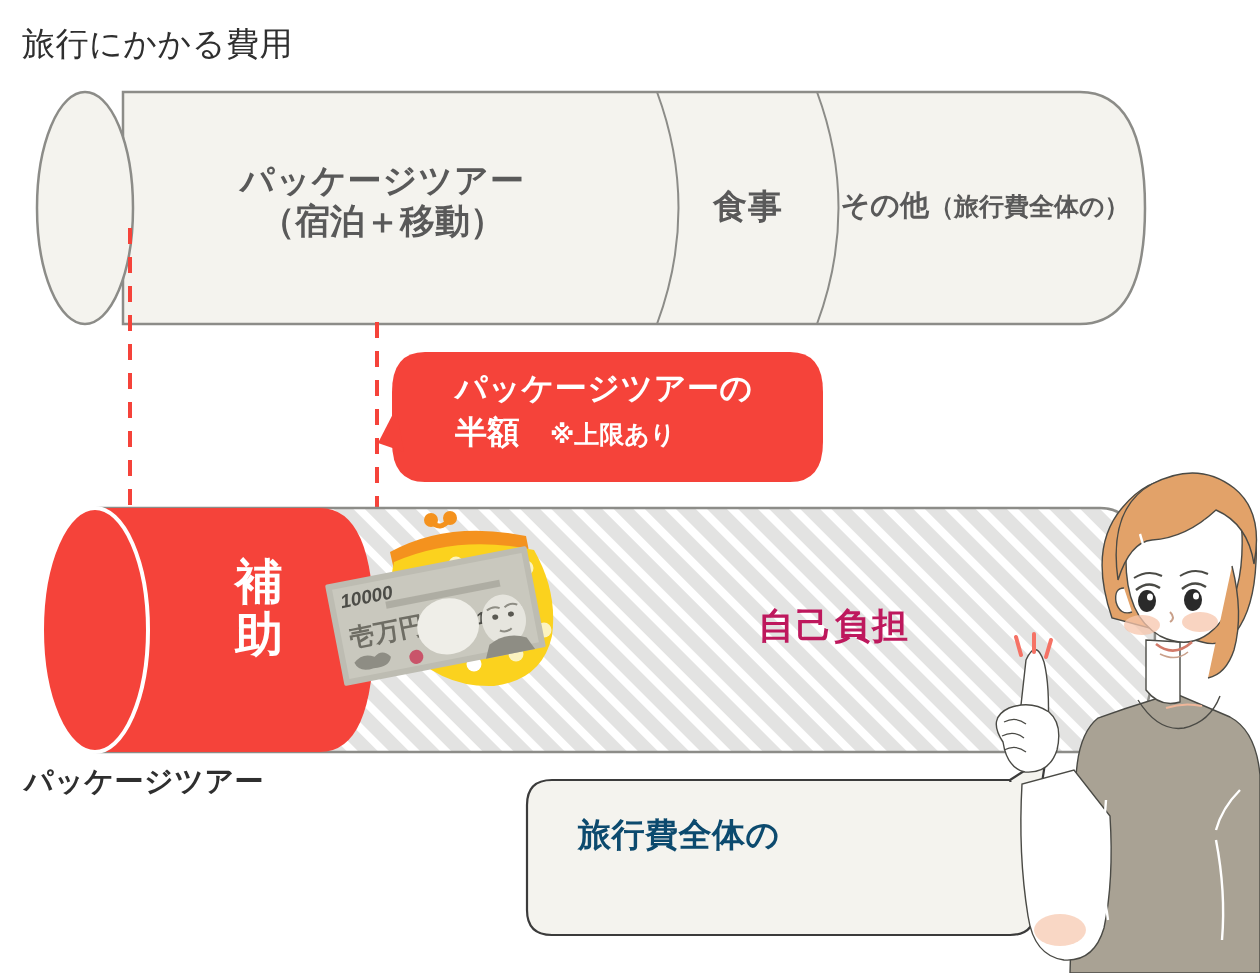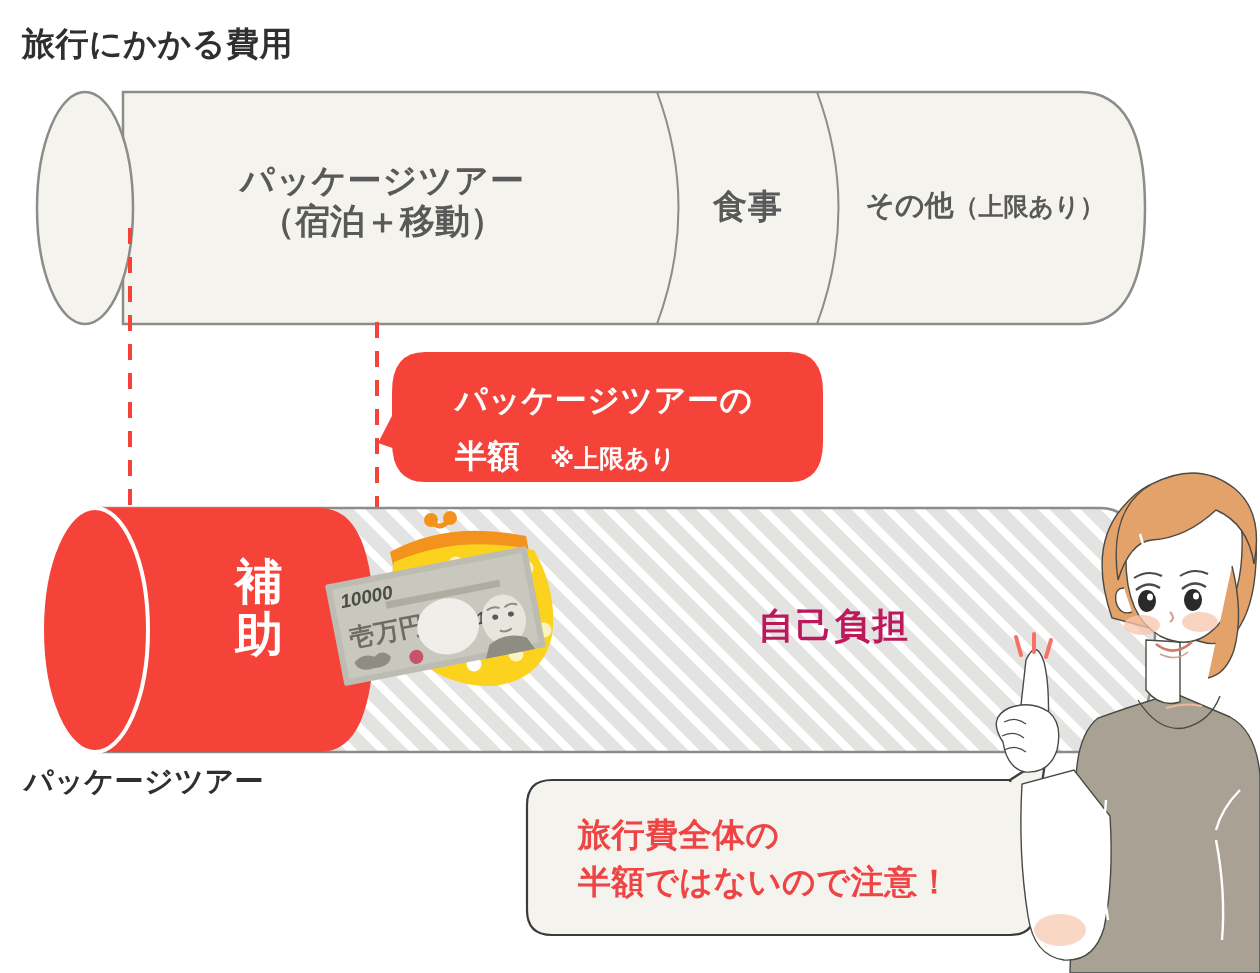--- a/index.html
+++ b/index.html
@@ -10,21 +10,21 @@
     font-family:"Liberation Sans","DejaVu Sans",sans-serif;
     overflow:hidden;
     position:relative;
   }
   .stage{position:absolute;left:0;top:0;width:1260px;height:973px;}
   .abs{position:absolute;}
 
   
   #title-top{
     left:22px;top:22px;
-    font-size:33px;font-weight:bold;color:#2f2f2f;
+    font-size:33px;font-weight:normal;color:#2f2f2f;
     letter-spacing:0.5px;white-space:nowrap;
   }
   #label-subsidy-amount{
     left:24px;top:762px;
     font-size:29px;font-weight:bold;color:#2f2f2f;
     letter-spacing:0.5px;white-space:nowrap;
   }
 
   
   svg.layer{position:absolute;left:0;top:0;width:1260px;height:973px;overflow:visible;}
@@ -48,31 +48,31 @@
     text-align:center;line-height:1.1;letter-spacing:2px;
   }
   #seg-selfpay-label{
     left:690px;top:602px;width:220px;
     color:#be185d;font-weight:bold;font-size:36px;
     text-align:right;letter-spacing:2px;white-space:nowrap;
   }
 
   
   #bubble-red-text{
-    left:455px;top:380px;width:360px;
+    left:455px;top:368px;width:360px;
     color:#ffffff;font-weight:bold;line-height:1.25;
   }
   #bubble-red-text .bl1{font-size:32px;letter-spacing:0.5px;white-space:nowrap;}
-  #bubble-red-text .bl2{font-size:32px;letter-spacing:0.5px;white-space:nowrap;margin-top:16px;}
+  #bubble-red-text .bl2{font-size:32px;letter-spacing:0.5px;white-space:nowrap;margin-top:4px;}
   #bubble-red-text .note{font-size:25px;margin-left:30px;letter-spacing:0px;}
 
   
   #bubble-note-text{
     left:578px;top:812px;width:420px;
-    color:#ef4444;font-weight:bold;line-height:1.42;
+    color:#0c4a6e;font-weight:bold;line-height:1.42;
   }
   #bubble-note-text .nl{font-size:33px;letter-spacing:0.5px;white-space:nowrap;}
 </style>
 </head>
 <body>
 
 <div class="stage">
 
   <div class="abs" id="title-top">旅行にかかる費用</div>
 
@@ -104,21 +104,21 @@
   </svg>
 
   <div class="abs cyl-text" id="seg-package-label">
     <div class="l1">パッケージツアー</div>
     <div class="l2">（宿泊＋移動）</div>
   </div>
 
   <div class="abs cyl-text" id="seg-meal-label">食事</div>
 
   <div class="abs cyl-text" id="seg-other-label">
-    <span>その他</span><span class="small">（上限あり）</span>
+    <span>その他</span><span class="small">（旅行費全体の）</span>
   </div>
 
   <svg class="layer nohit" viewBox="0 0 1260 973">
     <line x1="130" y1="228" x2="130" y2="512" stroke="#F5433A" stroke-width="4" stroke-dasharray="16 13"></line>
     <line x1="377" y1="322" x2="377" y2="560" stroke="#F5433A" stroke-width="4" stroke-dasharray="16 13"></line>
   </svg>
 
   <svg class="layer nohit" viewBox="0 0 1260 973">
     <path d="M425,352 L790,352 Q823,352 823,392 L823,442 Q823,482 790,482
              L425,482 Q392,482 392,442 L392,392 Q392,352 425,352 Z" fill="#F5433A"></path>
@@ -206,21 +206,20 @@
 
   <svg class="layer nohit" viewBox="0 0 1260 973">
     <path d="M552,780 L1010,780 Q1035,780 1035,805 L1035,910 Q1035,935 1010,935
              L552,935 Q527,935 527,910 L527,805 Q527,780 552,780 Z" fill="#F4F3EE" stroke="#3B3B3B" stroke-width="2.2"></path>
     <path d="M1010,780 L1046,757 L1030,860 Z" fill="#F4F3EE" stroke="#3B3B3B" stroke-width="2.2"></path>
     <rect x="1006" y="782" width="26" height="76" fill="#F4F3EE"></rect>
   </svg>
 
   <div class="abs" id="bubble-note-text">
     <div class="nl">旅行費全体の</div>
-    <div class="nl">半額ではないので注意！</div>
   </div>
 
   <svg class="layer nohit" viewBox="0 0 1260 973">
     <g>
 
       <path d="M1098,718 q-20,16 -22,60 l-6,195 l190,0 l0,-198
                q-4,-44 -30,-58 l-56,-24 l-50,16 Z" fill="#A9A294" stroke="#4A4A45" stroke-width="1.4"></path>
 
       <path d="M1146,640 l0,50 q14,18 34,12 l0,-60 Z" fill="#FFFFFF" stroke="#4A4A45" stroke-width="1.4"></path>
 

